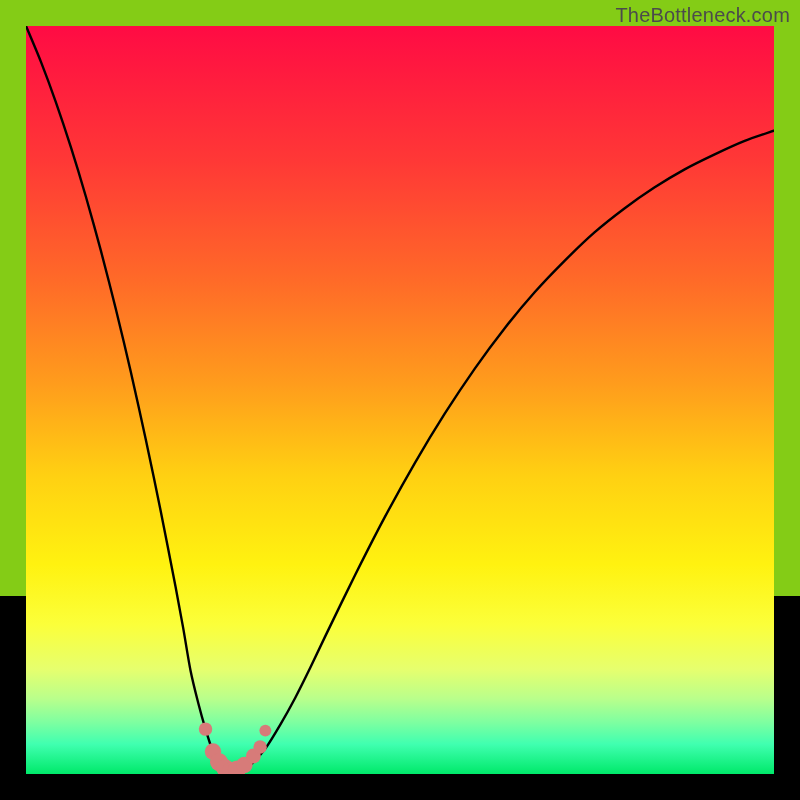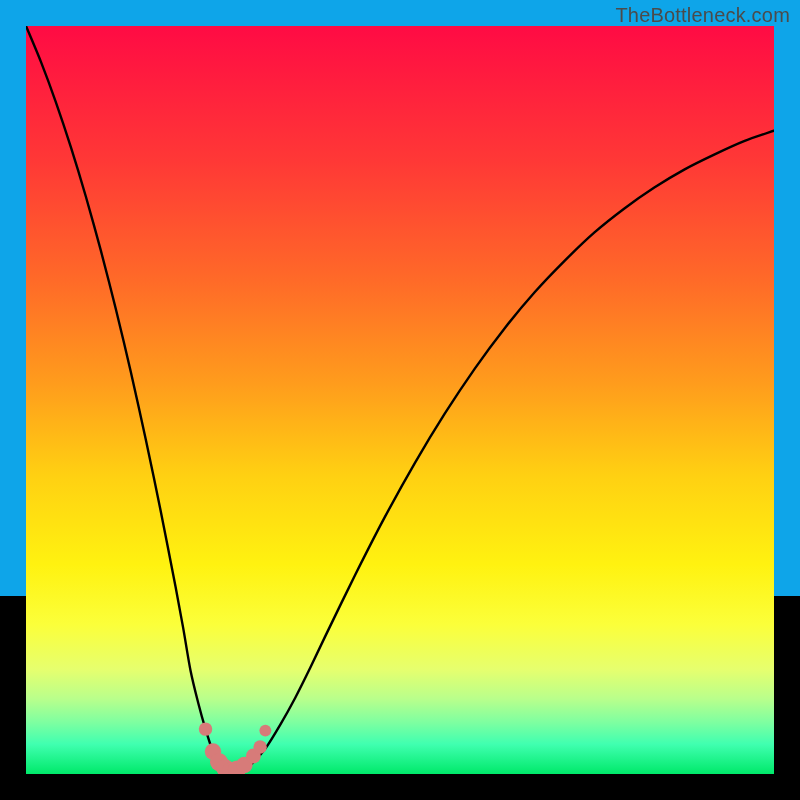--- a/index.html
+++ b/index.html
@@ -10,21 +10,21 @@
     background: #000000;
     overflow: hidden;
     font-family: Arial, Helvetica, sans-serif;
   }
   .frame {
     position: absolute;
     top: 0;
     left: 0;
     width: 800px;
     height: 596px;
-    background: #0ea5e9;
+    background: #84cc16;
   }
   .plot {
     position: absolute;
     top: 26px;
     left: 26px;
     width: 748px;
     height: 748px;
     
     background: linear-gradient(
       to bottom,

